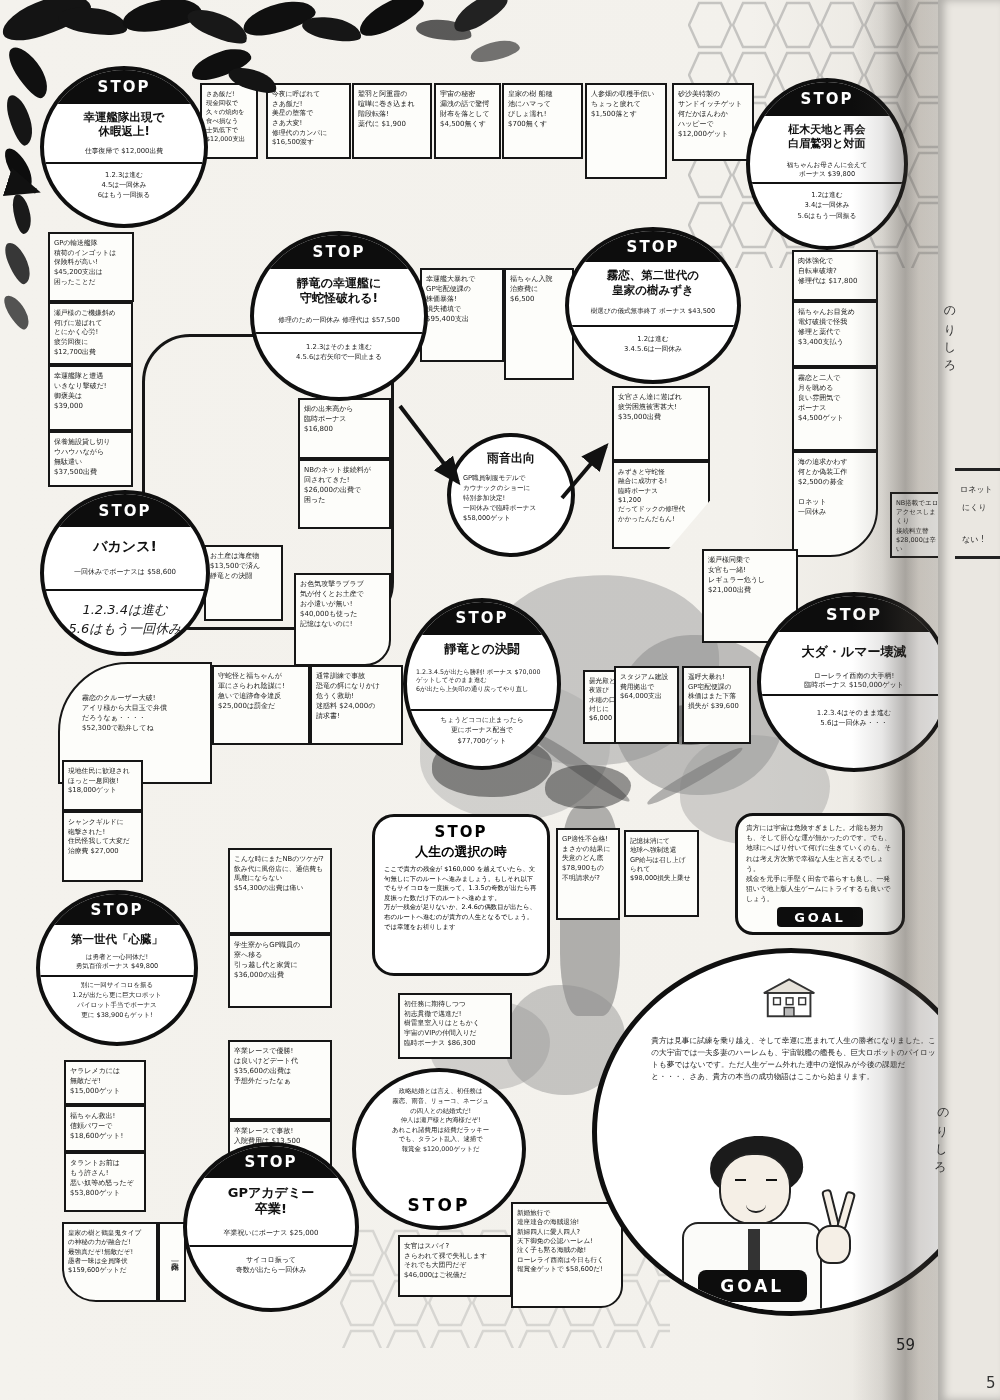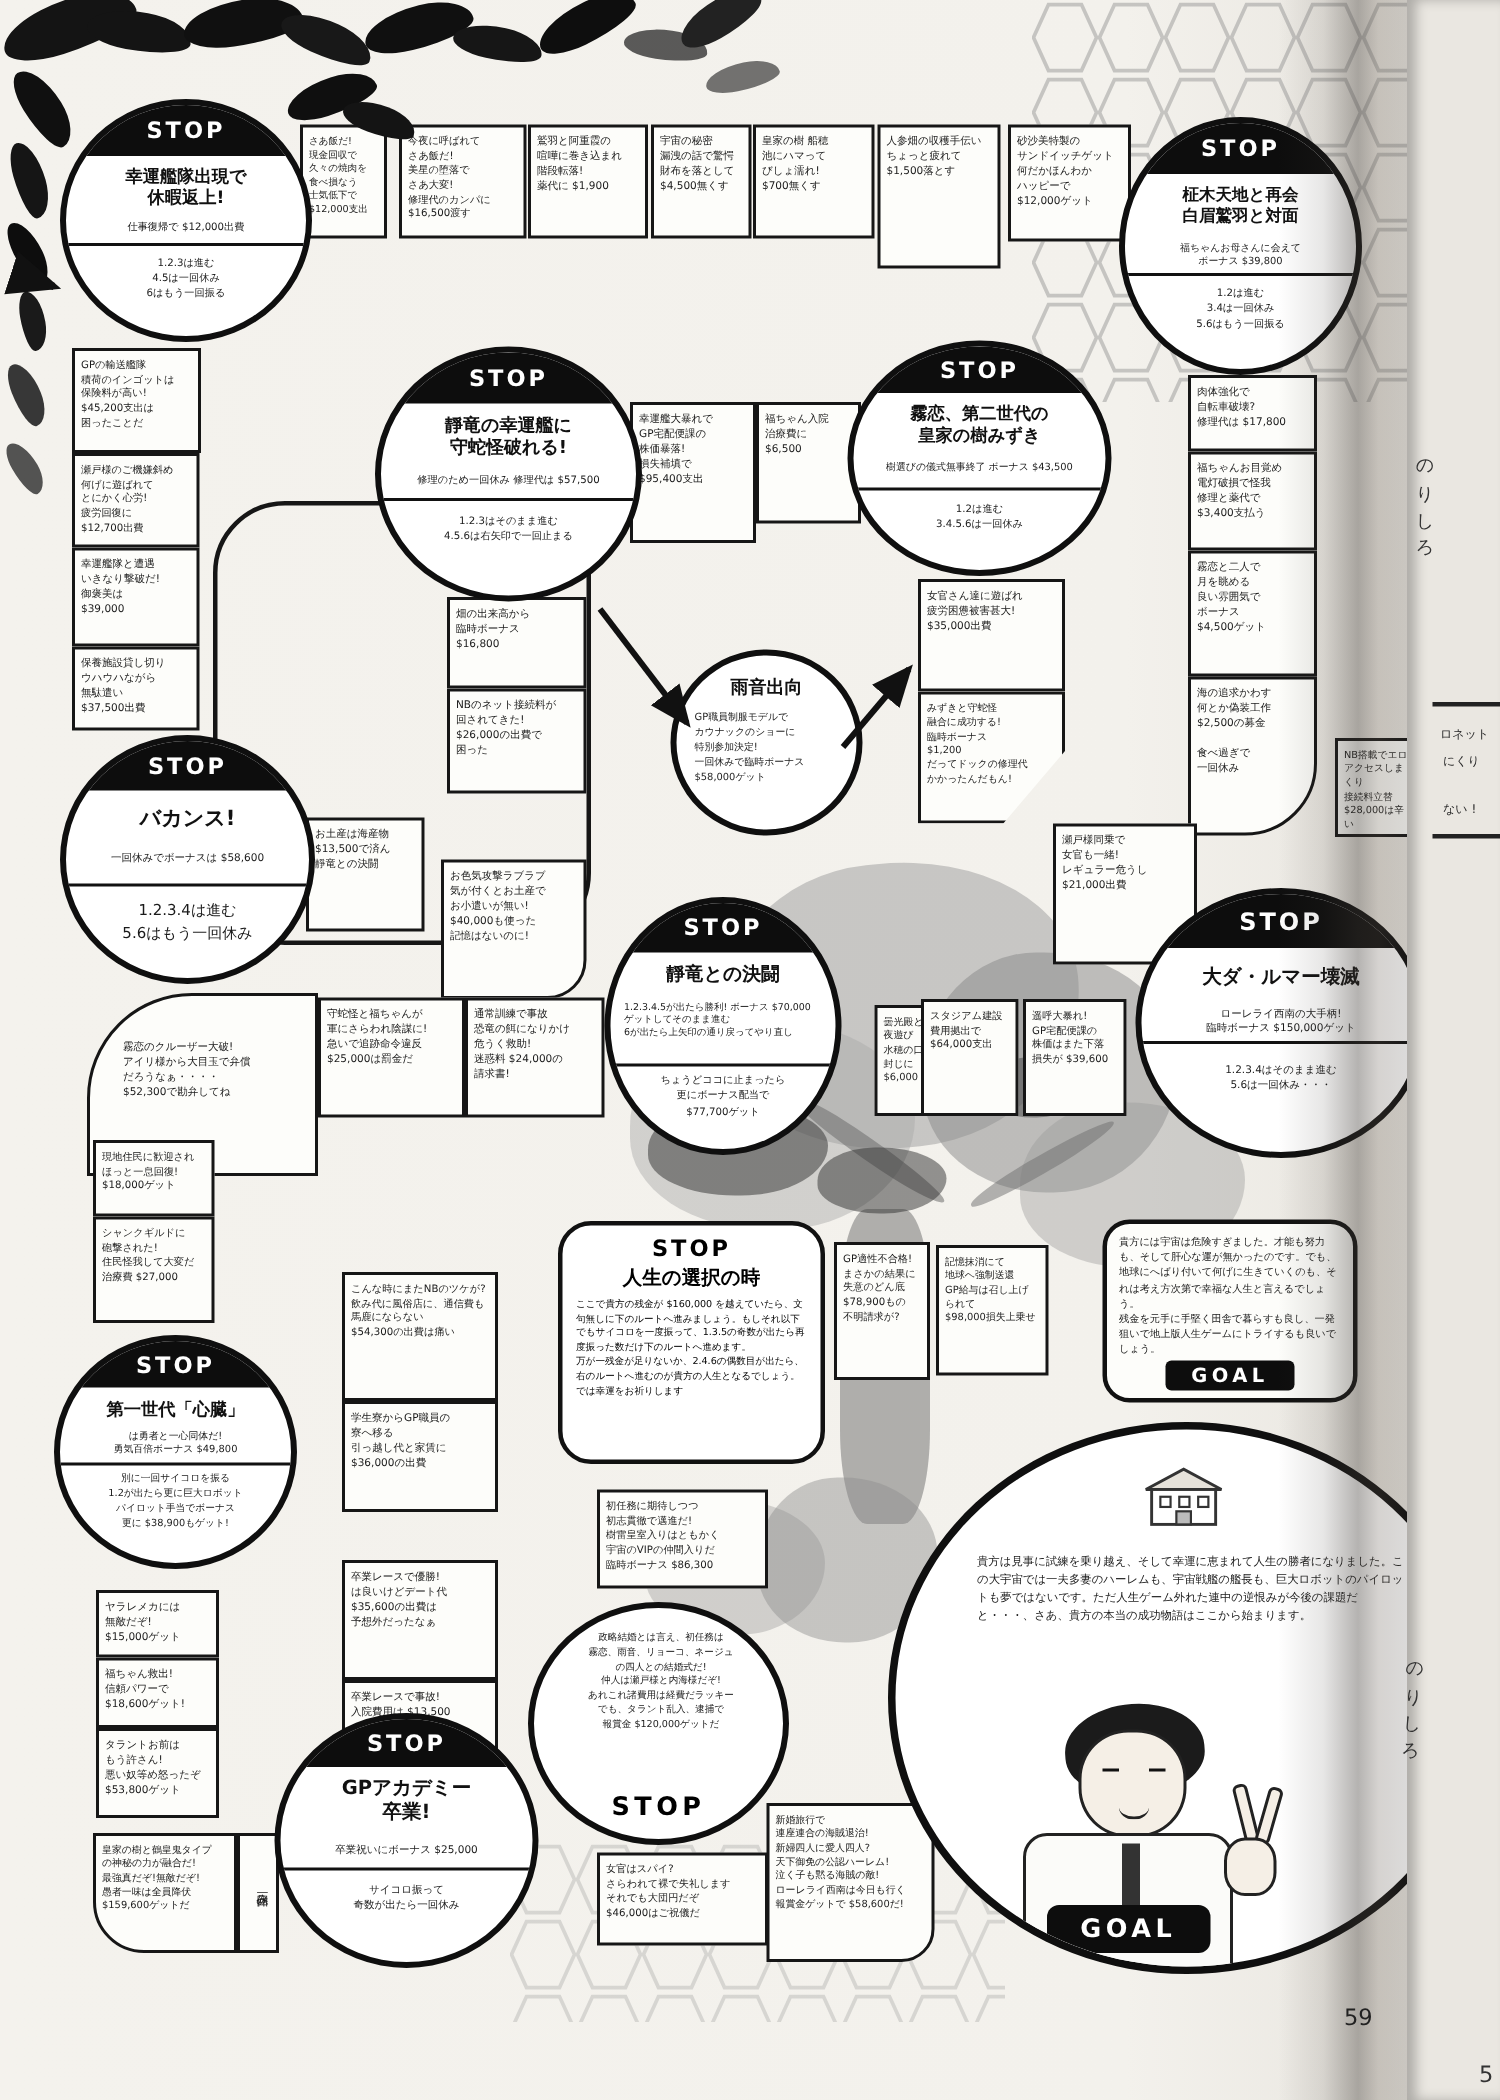--- a/index.html
+++ b/index.html
@@ -116,21 +116,21 @@
 $3,400支払う</div>
   <div class="cell" style="left:792px;top:367px;width:86px;height:84px;font-size:7px;">霧恋と二人で
 月を眺める
 良い雰囲気で
 ボーナス
 $4,500ゲット</div>
   <div class="cell" style="left:792px;top:451px;width:86px;height:106px;font-size:7px;border-bottom-right-radius:48px;">海の追求かわす
 何とか偽装工作
 $2,500の募金
 
-食べ過ぎで
+ロネット
 一回休み</div>
   <div class="cell" style="left:890px;top:492px;width:58px;height:66px;font-size:6.5px;">NB搭載でエロ
 アクセスしまくり
 接続料立替
 $28,000は辛い</div>
 
   <div class="cell" style="left:48px;top:232px;width:86px;height:70px;font-size:6.8px;">GPの輸送艦隊
 積荷のインゴットは
 保険料が高い!
 $45,200支出は
@@ -147,21 +147,21 @@
   <div class="cell" style="left:48px;top:431px;width:85px;height:56px;font-size:7px;">保養施設貸し切り
 ウハウハながら
 無駄遣い
 $37,500出費</div>
 
   <div class="cell" style="left:420px;top:268px;width:84px;height:94px;font-size:7px;">幸運艦大暴れで
 GP宅配便課の
 株価暴落!
 損失補填で
 $95,400支出</div>
-  <div class="cell" style="left:504px;top:268px;width:70px;height:81px;font-size:7px;">福ちゃん入院
+  <div class="cell" style="left:504px;top:268px;width:70px;height:112px;font-size:7px;">福ちゃん入院
 治療費に
 $6,500</div>
 
   <div class="cell" style="left:612px;top:386px;width:98px;height:75px;font-size:7px;">女官さん達に遊ばれ
 疲労困憊被害甚大!
 $35,000出費</div>
   <div class="cell" style="left:612px;top:461px;width:98px;height:88px;font-size:6.6px;clip-path:polygon(0 0,100% 0,100% 45%,58% 100%,0 100%);">みずきと守蛇怪
 融合に成功する!
 臨時ボーナス
 $1,200
@@ -338,21 +338,21 @@
 特別参加決定!
 一回休みで臨時ボーナス
 $58,000ゲット</div>
   </div>
 
   <div class="stop" style="left:40px;top:490px;width:170px;height:166px;">
     <div class="banner" style="height:21%;font-size:15px;">STOP</div>
     <div class="ctitle" style="top:28%;font-size:14px;">バカンス!</div>
     <div class="csub" style="top:47%;font-size:7px;">一回休みでボーナスは $58,600</div>
     <div class="cdiv" style="top:60%;"></div>
-    <div class="crules" style="top:67%;font-size:10px;">1.2.3.4は進む
+    <div class="crules" style="top:67%;font-size:13px;font-style:italic;">1.2.3.4は進む
 5.6はもう一回休み</div>
   </div>
 
   <div class="stop" style="left:403px;top:598px;width:158px;height:172px;">
     <div class="banner" style="height:20%;font-size:15px;">STOP</div>
     <div class="ctitle" style="top:24%;font-size:12.5px;">靜竜との決闘</div>
     <div class="csub" style="top:40%;font-size:6.3px;text-align:left;">1.2.3.4.5が出たら勝利! ボーナス $70,000 ゲットしてそのまま進む
 6が出たら上矢印の通り戻ってやり直し</div>
     <div class="cdiv" style="top:65%;"></div>
     <div class="crules" style="top:69%;font-size:6.8px;">ちょうどココに止まったら

